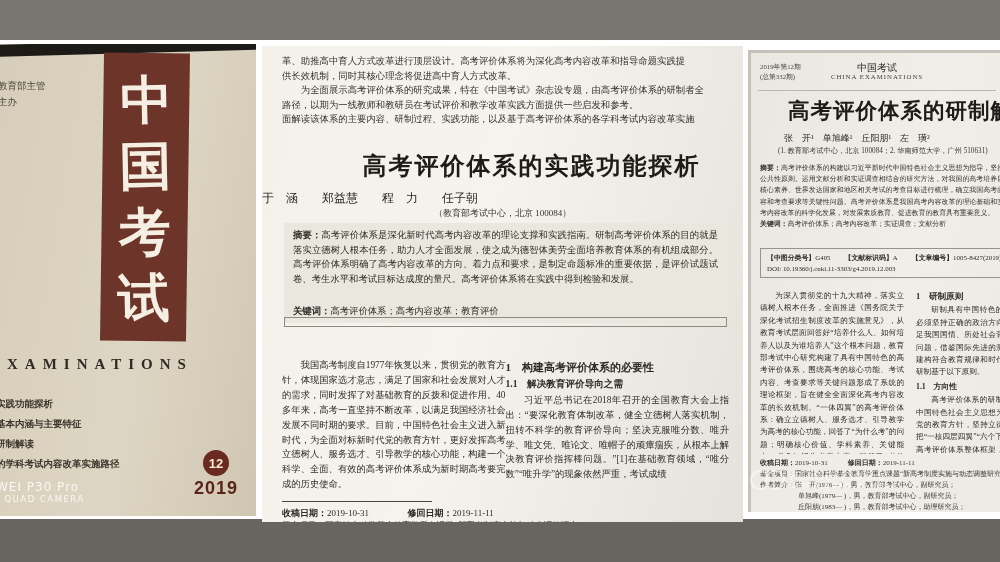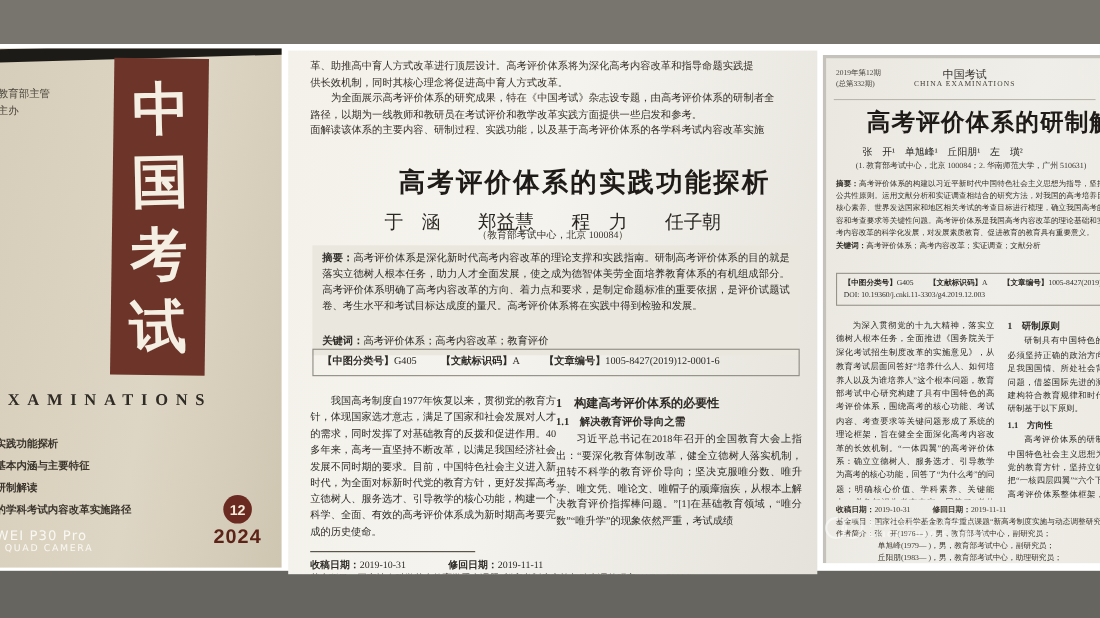--- a/index.html
+++ b/index.html
@@ -26,21 +26,21 @@
   .wm-left{position:absolute;left:-4px;bottom:12px;color:#fbfaf6;font-family:"DejaVu Sans","Liberation Sans",sans-serif;opacity:.95;}
   .wm-left .l1{font-size:12px;letter-spacing:1px;}
   .wm-left .l2{font-size:8.5px;letter-spacing:1.5px;}
 
   
   .photo.mid{left:262px;top:46px;width:481px;height:476px;background:linear-gradient(105deg,#f3f1ea 0%,#f5f3ed 45%,#e4e2db 100%);color:#2e2b27;}
   .preface{position:absolute;left:20px;top:8px;right:14px;font-size:9.4px;line-height:14.6px;color:#363029;}
   .preface div{white-space:nowrap;overflow:hidden;}
   .preface .ind{text-indent:2em;}
   .m-title{position:absolute;left:0;top:104px;width:100%;text-align:center;font-size:24px;font-weight:bold;letter-spacing:2px;color:#1e1b18;margin-left:29px;}
-  .m-authors{position:absolute;left:0;top:144px;width:100%;text-align:center;font-size:17px;color:#2a2723;}
+  .m-authors{position:absolute;left:0;top:144px;width:100%;font-size:12px;color:#2a2723;}
   .m-affil{position:absolute;left:0;top:161px;width:100%;text-align:center;font-size:9px;color:#3a3530;}
   .m-abs{position:absolute;left:22px;top:177px;right:16px;background:#eae7df;padding:5px 9px 4px 9px;font-size:9.35px;line-height:14.6px;text-align:justify;}
   .m-abs .lbl{font-weight:bold;}
   .m-abs .kw{margin-top:18px;}
   .m-clc{position:absolute;left:22px;top:271px;right:16px;border:1px solid #8d8a83;padding:4px 8px;font-size:9.3px;line-height:15px;}
   .m-clc .lbl{font-weight:bold;}
   .m-clc .gap{display:inline-block;width:22px;}
   .m-body{position:absolute;left:20px;top:312px;right:14px;height:142px;display:flex;overflow:hidden;}
   .m-col{flex:1;font-size:9.3px;line-height:14.9px;text-align:justify;overflow:hidden;}
   .m-col p{margin:0;text-indent:2em;}
@@ -103,21 +103,21 @@
       <span>试</span>
     </div>
     <div class="cover-en">EXAMINATIONS</div>
     <div class="cover-toc">
       <div>实践功能探析</div>
       <div>基本内涵与主要特征</div>
       <div>研制解读</div>
       <div>的学科考试内容改革实施路径</div>
     </div>
     <div class="issue-badge">12</div>
-    <div class="issue-year">2024</div>
+    <div class="issue-year">2019</div>
     <div class="wm-left">
       <div class="l1">WEI P30 Pro</div>
       <div class="l2">. QUAD CAMERA</div>
     </div>
   </div>
 
   <div class="photo mid">
     <div class="preface">
       <div>革、助推高中育人方式改革进行顶层设计。高考评价体系将为深化高考内容改革和指导命题实践提</div>
       <div>供长效机制，同时其核心理念将促进高中育人方式改革。</div>
@@ -126,21 +126,20 @@
       <div>面解读该体系的主要内容、研制过程、实践功能，以及基于高考评价体系的各学科考试内容改革实施</div>
     </div>
     <div class="m-title">高考评价体系的实践功能探析</div>
     <div class="m-authors">于　涵　　郑益慧　　程　力　　任子朝</div>
     <div class="m-affil">（教育部考试中心，北京  100084）</div>
     <div class="m-abs">
       <div><span class="lbl">摘要：</span><span>高考评价体系是深化新时代高考内容改革的理论支撑和实践指南。研制高考评价体系的目的就是落实立德树人根本任务，助力人才全面发展，使之成为德智体美劳全面培养教育体系的有机组成部分。高考评价体系明确了高考内容改革的方向、着力点和要求，是制定命题标准的重要依据，是评价试题试卷、考生水平和考试目标达成度的量尺。高考评价体系将在实践中得到检验和发展。</span></div>
       <div class="kw"><span class="lbl">关键词：</span><span>高考评价体系；高考内容改革；教育评价</span></div>
     </div>
     <div class="m-clc">
-      <div><span class="lbl">【中图分类号】</span><span>G405</span><span class="gap"></span><span class="lbl">【文献标识码】</span><span>A</span><span class="gap"></span><span class="lbl">【文章编号】</span><span>1005-8427(2019)12-0001-6</span></div>
     </div>
     <div class="m-body">
       <div class="m-col">
         <p>我国高考制度自1977年恢复以来，贯彻党的教育方针，体现国家选才意志，满足了国家和社会发展对人才的需求，同时发挥了对基础教育的反拨和促进作用。40多年来，高考一直坚持不断改革，以满足我国经济社会发展不同时期的要求。目前，中国特色社会主义进入新时代，为全面对标新时代党的教育方针，更好发挥高考立德树人、服务选才、引导教学的核心功能，构建一个科学、全面、有效的高考评价体系成为新时期高考要完成的历史使命。</p>
       </div>
       <div class="m-col">
         <h3>1　构建高考评价体系的必要性</h3>
         <h4>1.1　解决教育评价导向之需</h4>
         <p>习近平总书记在2018年召开的全国教育大会上指出：“要深化教育体制改革，健全立德树人落实机制，扭转不科学的教育评价导向；坚决克服唯分数、唯升学、唯文凭、唯论文、唯帽子的顽瘴痼疾，从根本上解决教育评价指挥棒问题。”[1]在基础教育领域，“唯分数”“唯升学”的现象依然严重，考试成绩</p>
       </div>

